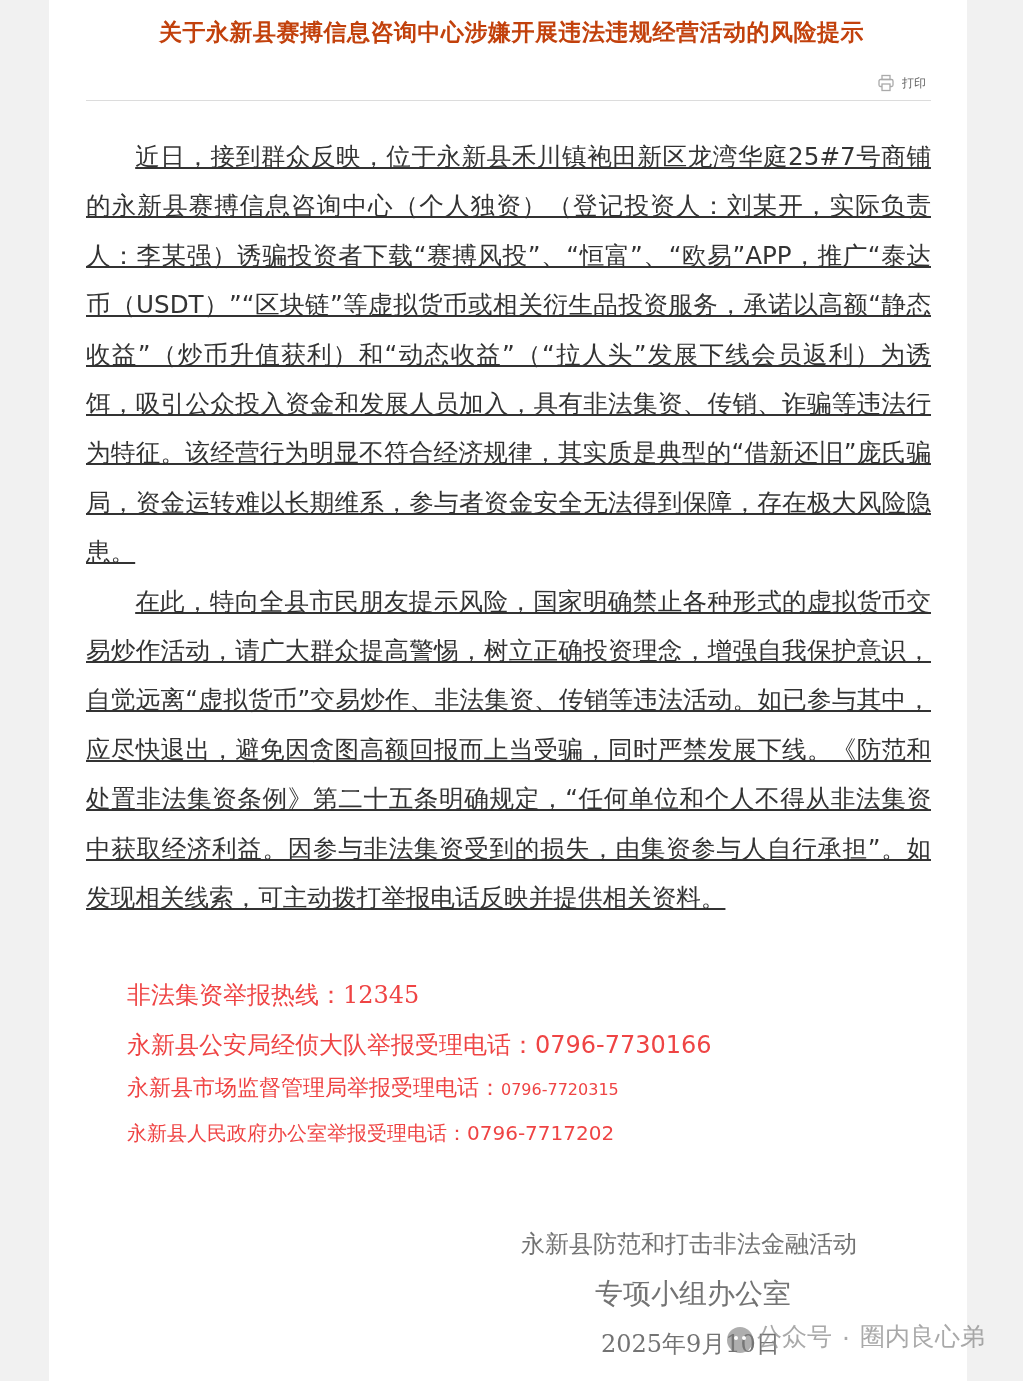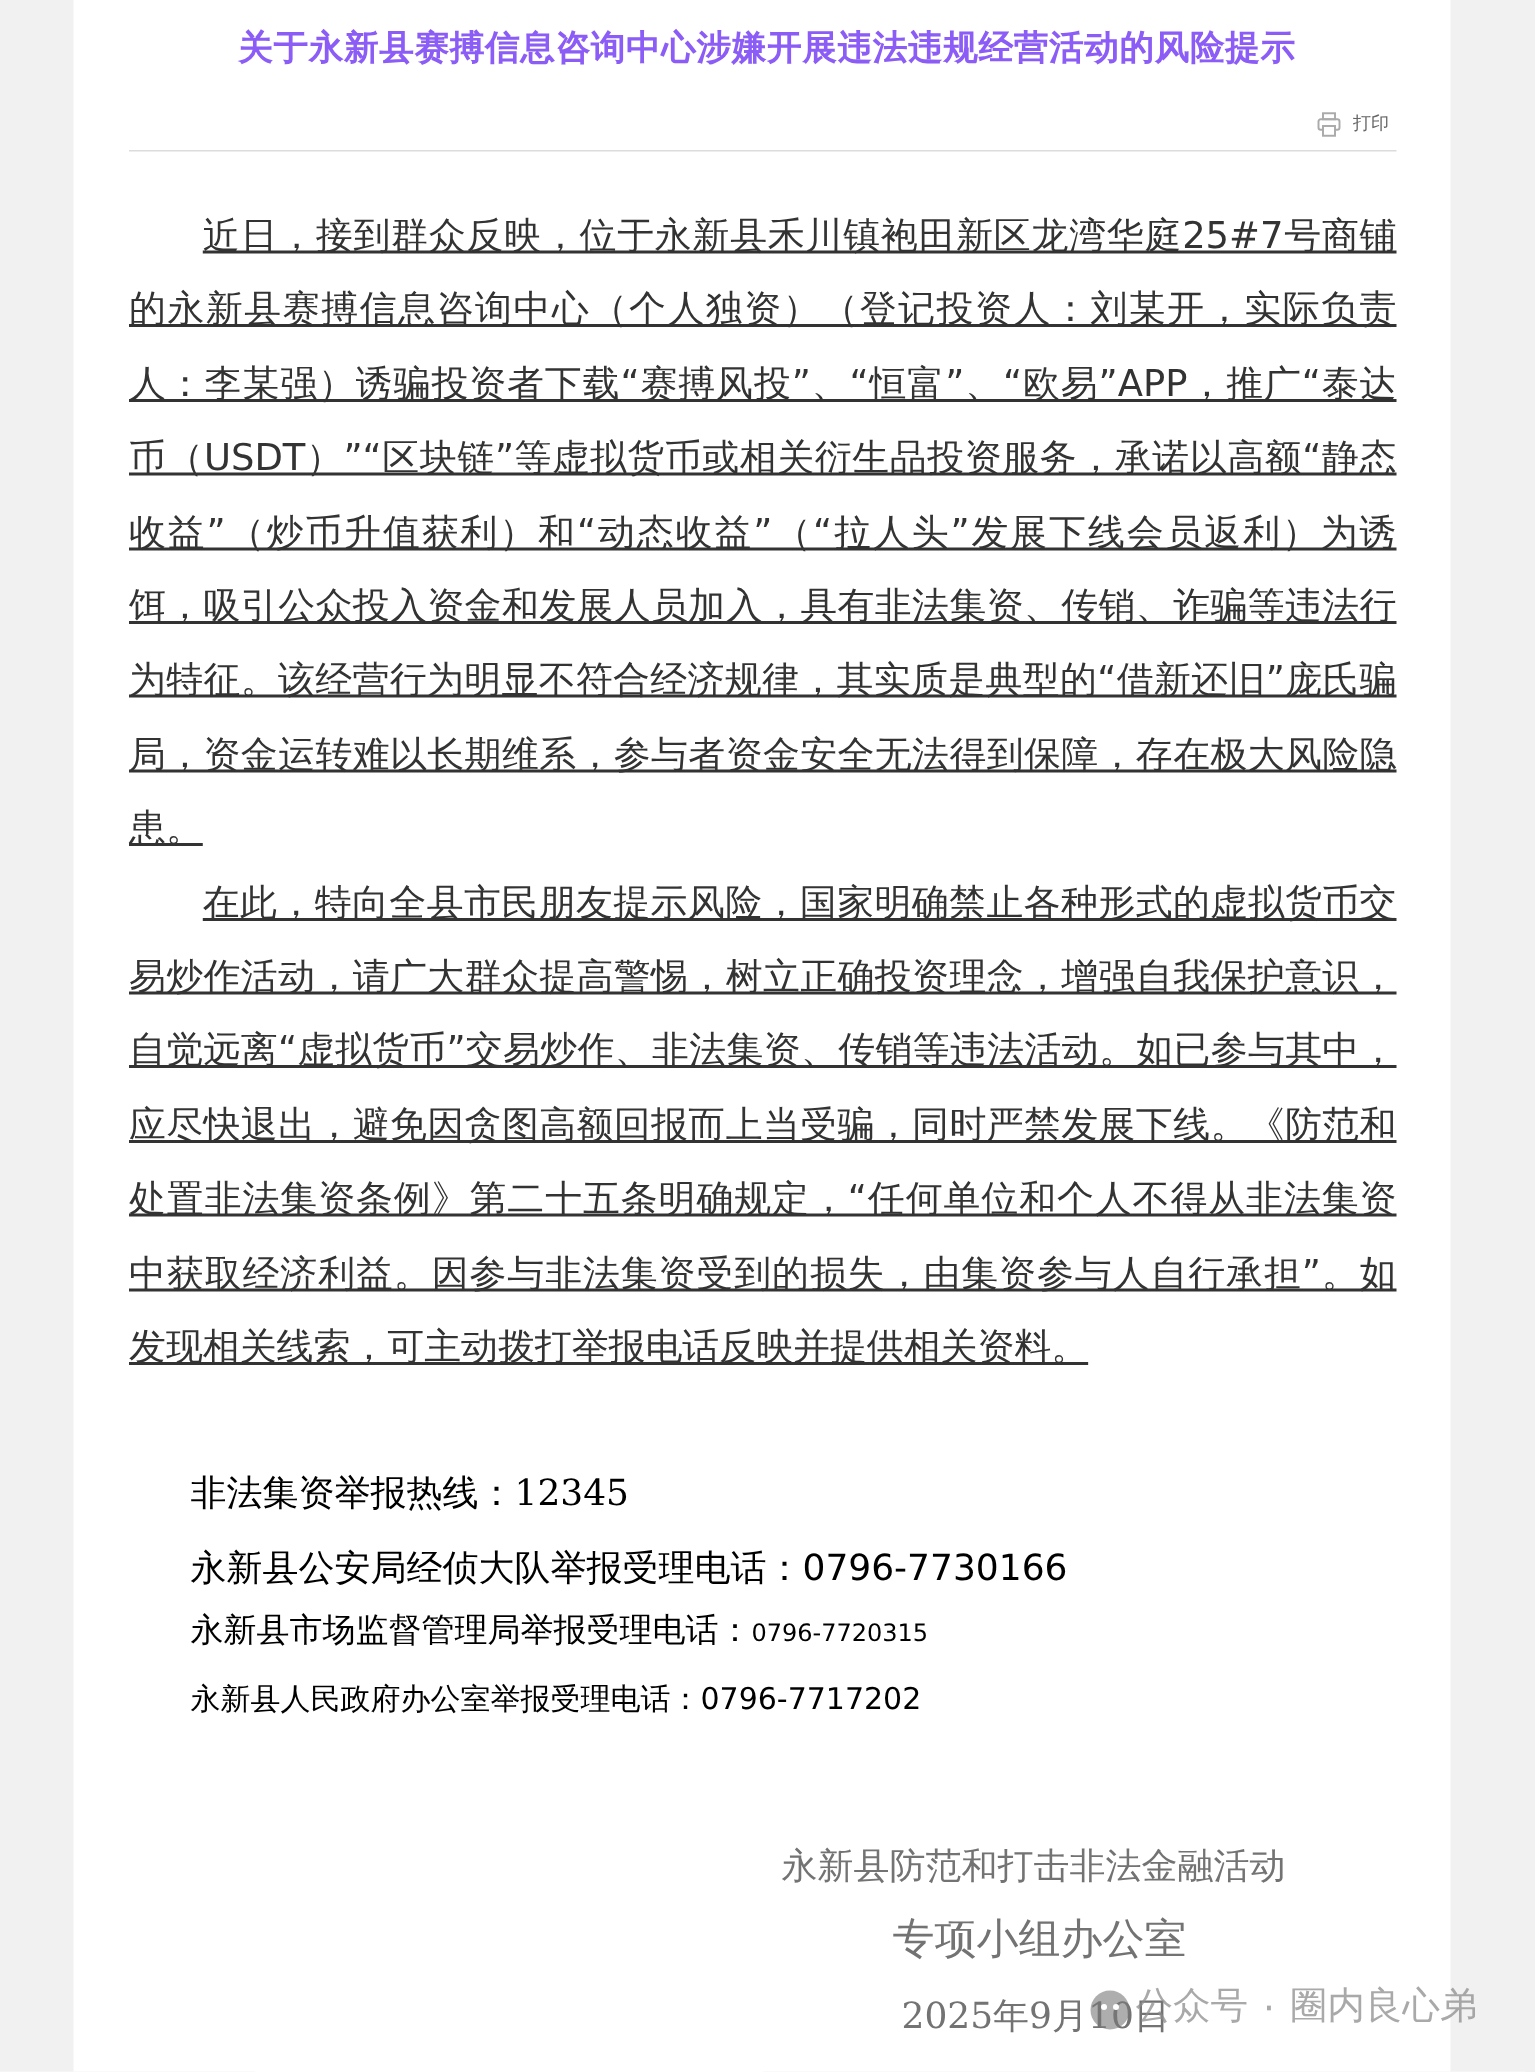--- a/index.html
+++ b/index.html
@@ -21,29 +21,30 @@
     .title {
       position: absolute;
       left: 0;
       top: 12px;
       width: 1023px;
       margin-left: -49px;
       text-align: center;
       font-family: "DejaVu Sans", sans-serif;
       font-weight: bold;
       font-size: 23px;
-      color: #8b5cf6;
+      color: #c2410c;
       letter-spacing: 0.5px;
       line-height: 40px;
     }
     .print {
       position: absolute;
       left: 828px;
       top: 74px;
       display: flex;
+      align-items: center;
       gap: 7px;
       cursor: pointer;
     }
     .print svg { display: block; }
     .print-label {
       font-family: "DejaVu Sans", sans-serif;
       font-size: 12px;
       color: #666;
     }
     .divider {
@@ -71,21 +72,21 @@
       text-decoration: underline;
     }
     .body p + p {
       margin-top: 0;
     }
     .contacts {
       position: absolute;
       left: 78px;
       top: 972px;
       font-family: "DejaVu Sans", sans-serif;
-      color: #000000;
+      color: #ef4444;
     }
     .contact {
       white-space: nowrap;
     }
     .c1 { font-size: 24px; line-height: 46px; }
     .c2 { font-size: 24px; line-height: 46px; margin-top: 4px; }
     .c3 { font-size: 22px; line-height: 40px; }
     .c4 { font-size: 20px; line-height: 46px; }
     .c3 .num { font-size: 16px; }
     .signature {

